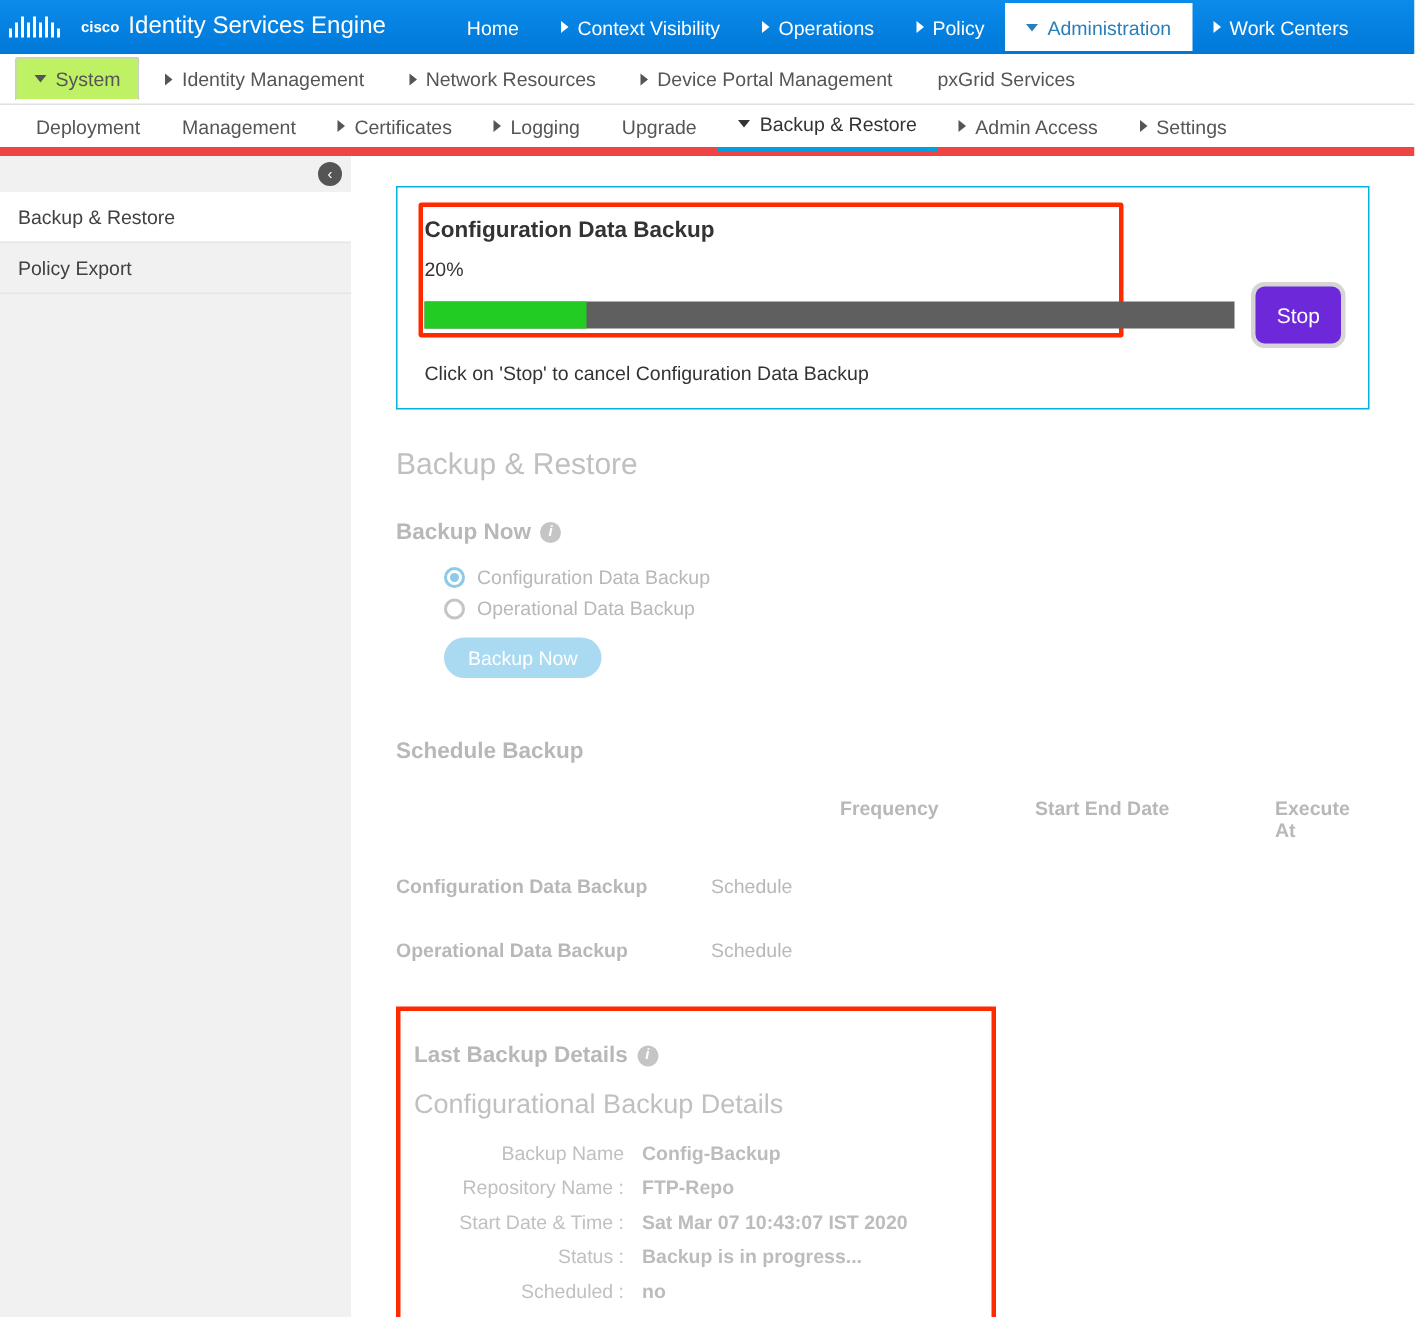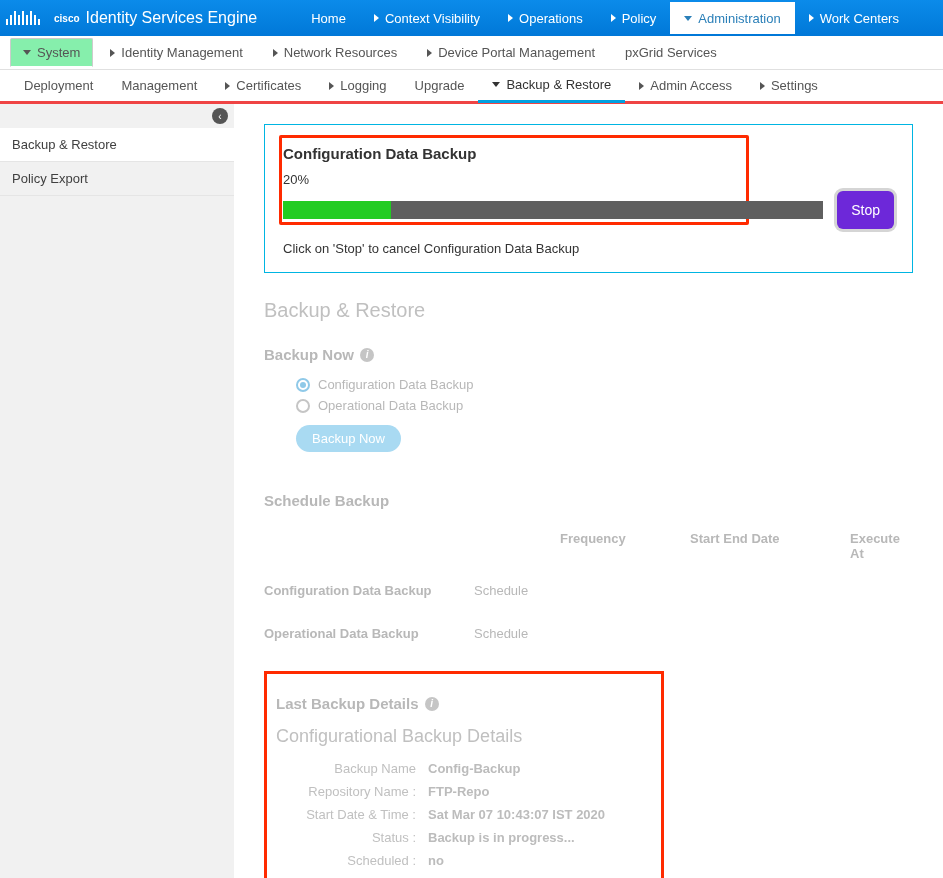--- a/index.html
+++ b/index.html
@@ -14,24 +14,24 @@
     .product-name { font-size: 16px; font-weight: 300; margin-left: 6px; }
     .main-tabs { display: flex; margin-left: 40px; height: 32px; }
     .main-tab { display: flex; align-items: center; padding: 0 14px; color: #fff; font-size: 13px; cursor: pointer; }
     .main-tab.active { background: #fff; color: #2a7fb8; }
     .arrow-right { display: inline-block; width: 0; height: 0; border-top: 4px solid transparent; border-bottom: 4px solid transparent; border-left: 5px solid currentColor; margin-right: 6px; }
     .arrow-down { display: inline-block; width: 0; height: 0; border-left: 4px solid transparent; border-right: 4px solid transparent; border-top: 5px solid currentColor; margin-right: 6px; }
 
     
     .second-row { display: flex; align-items: center; height: 34px; border-bottom: 1px solid #e0e0e0; padding-left: 10px; gap: 4px; }
     .second-tab { display: flex; align-items: center; padding: 6px 12px; color: #555; font-size: 13px; cursor: pointer; border: 1px solid transparent; border-radius: 2px 2px 0 0; }
-    .second-tab.active { border-color: #ccc; border-bottom-color: #fff; background: #86efac; }
-
-    
-    .third-row { display: flex; align-items: center; height: 34px; border-bottom: 3px solid #ef4444; padding-left: 10px; gap: 0; }
+    .second-tab.active { border-color: #ccc; border-bottom-color: #fff; background: #bef264; }
+
+    
+    .third-row { display: flex; align-items: center; height: 34px; border-bottom: 6px solid #ef4444; padding-left: 10px; gap: 0; }
     .third-tab { display: flex; align-items: center; padding: 0 14px; height: 34px; color: #555; font-size: 13px; cursor: pointer; }
     .third-tab.active { border-bottom: 3px solid #00a0e0; color: #333; }
 
     
     .body-wrap { display: flex; }
     .sidebar { width: 234px; background: #f1f1f1; min-height: 780px; position: relative; }
     .sidebar-collapse { position: absolute; right: 6px; top: 4px; width: 16px; height: 16px; background: #555; border-radius: 50%; color: #fff; font-size: 10px; display: flex; align-items: center; justify-content: center; cursor: pointer; }
     .sidebar-item { padding: 9px 12px; color: #404040; cursor: pointer; font-size: 13px; border-bottom: 1px solid #e5e5e5;}
     .sidebar-item.active { background: #fff; }
 

